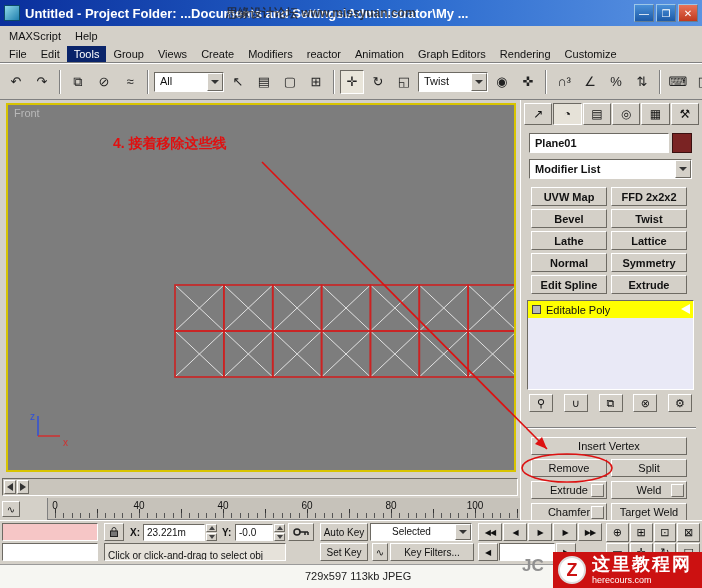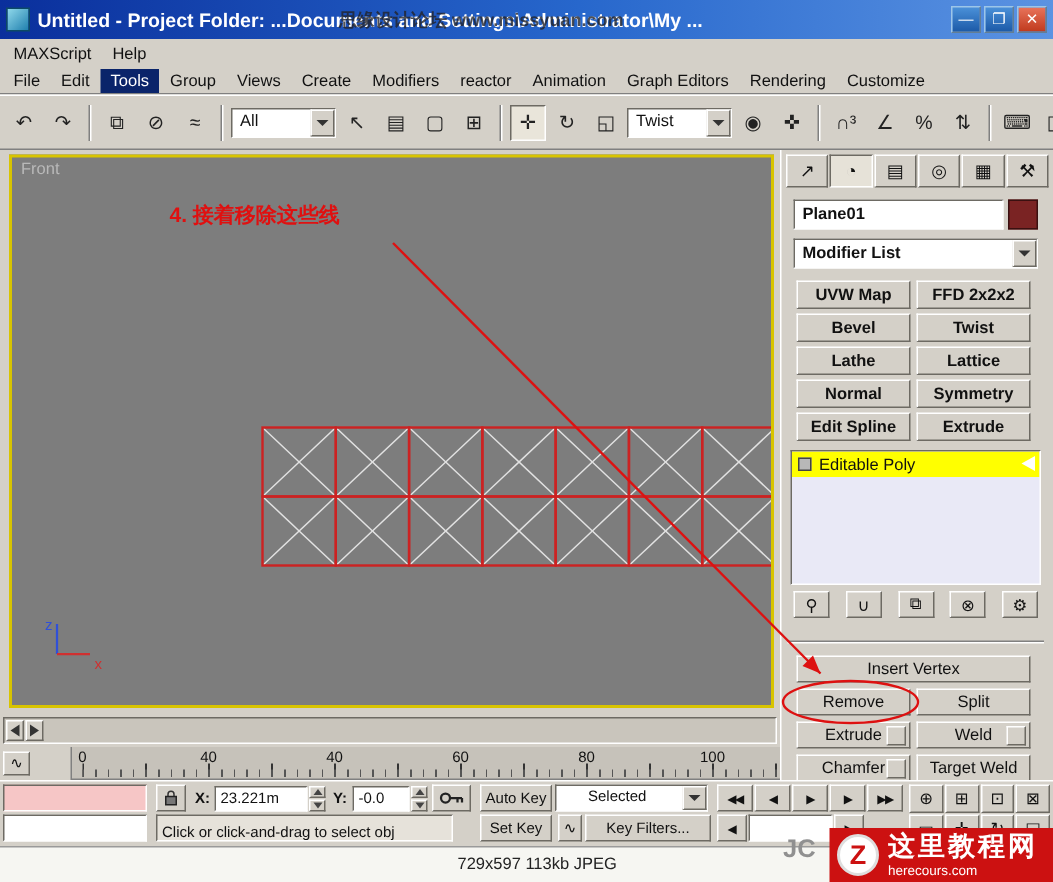--- a/index.html
+++ b/index.html
@@ -95,21 +95,21 @@
   .coord-field{top:3px;height:17px;font-size:10px;padding:2px 3px;white-space:nowrap;overflow:hidden;}
   .spin{top:3px;width:11px;height:17px;display:flex;flex-direction:column;gap:1px;}
   .spin div{flex:1;display:flex;align-items:center;justify-content:center;background:#d4d0c8;border:1px solid;border-color:#fff #6d6a63 #6d6a63 #fff;}
   .sp-up{width:0;height:0;border-left:3px solid transparent;border-right:3px solid transparent;border-bottom:4px solid #444;}
   .sp-dn{width:0;height:0;border-left:3px solid transparent;border-right:3px solid transparent;border-top:4px solid #444;}
   .setkeys-btn{left:288px;top:2px;width:26px;height:18px;}
   .autokey-btn{left:320px;top:2px;width:48px;height:18px;font-size:10px;}
   .setkey-btn{left:320px;top:22px;width:48px;height:18px;font-size:10px;}
   .selset{left:370px;top:2px;width:102px;height:18px;display:flex;border:1px solid;border-color:#6d6a63 #fff #fff #6d6a63;background:#fff;}
   .selset .val{flex:1;padding:2px 21px;font-size:10px;}
-  .statusline{left:104px;top:22px;width:198px;height:18px;background:#e6e2da;font-size:10px;padding:6px 3px;white-space:nowrap;overflow:hidden;border:1px solid;border-color:#6d6a63 #fff #fff #6d6a63;}
+  .statusline{left:104px;top:22px;width:182px;height:18px;background:#e6e2da;font-size:10px;padding:6px 3px;white-space:nowrap;overflow:hidden;border:1px solid;border-color:#6d6a63 #fff #fff #6d6a63;}
   .filters-toggle{left:372px;top:22px;width:16px;height:18px;font-size:10px;}
   .keyfilters-btn{left:390px;top:22px;width:84px;height:18px;font-size:10px;}
   .playback{left:478px;top:2px;display:flex;gap:1px;}
   .pb-btn{width:24px;height:18px;font-size:8px;letter-spacing:-1px;}
   .framerow{left:478px;top:22px;display:flex;gap:1px;}
   .fr-btn{width:20px;height:18px;font-size:8px;}
   .fr-field{width:56px;height:18px;}
   .nav-cluster{left:606px;top:2px;width:94px;display:grid;grid-template-columns:repeat(4,1fr);gap:1px;}
   .nav-btn{height:19px;font-size:11px;display:flex;align-items:center;justify-content:center;}
 

